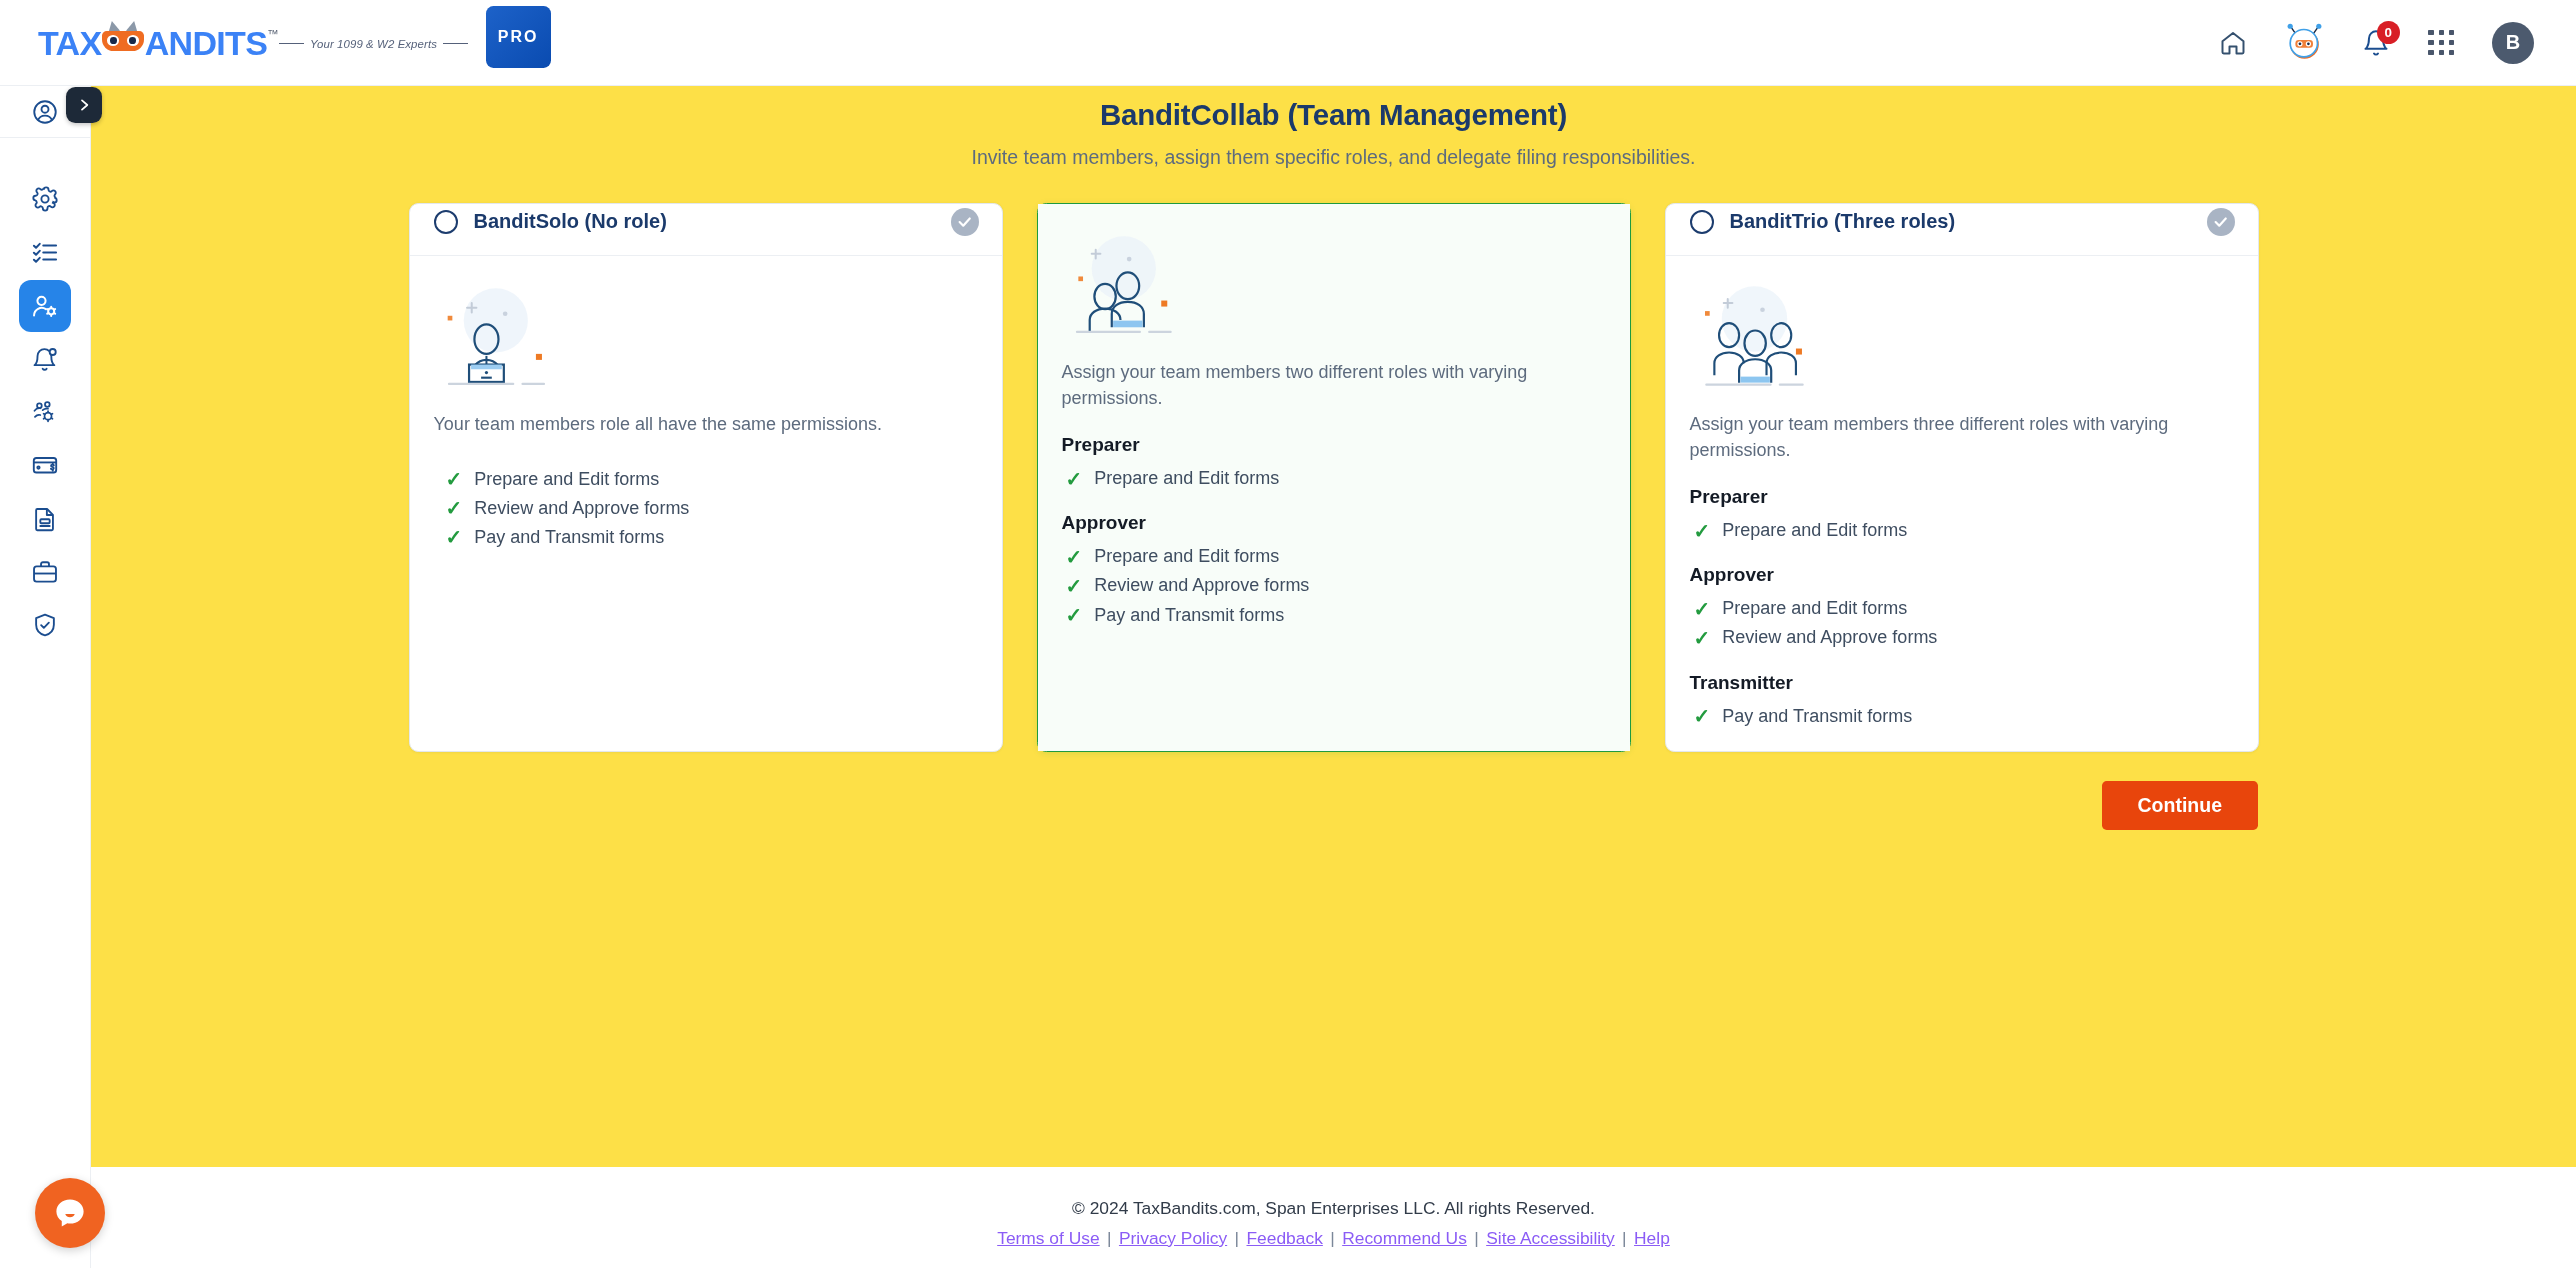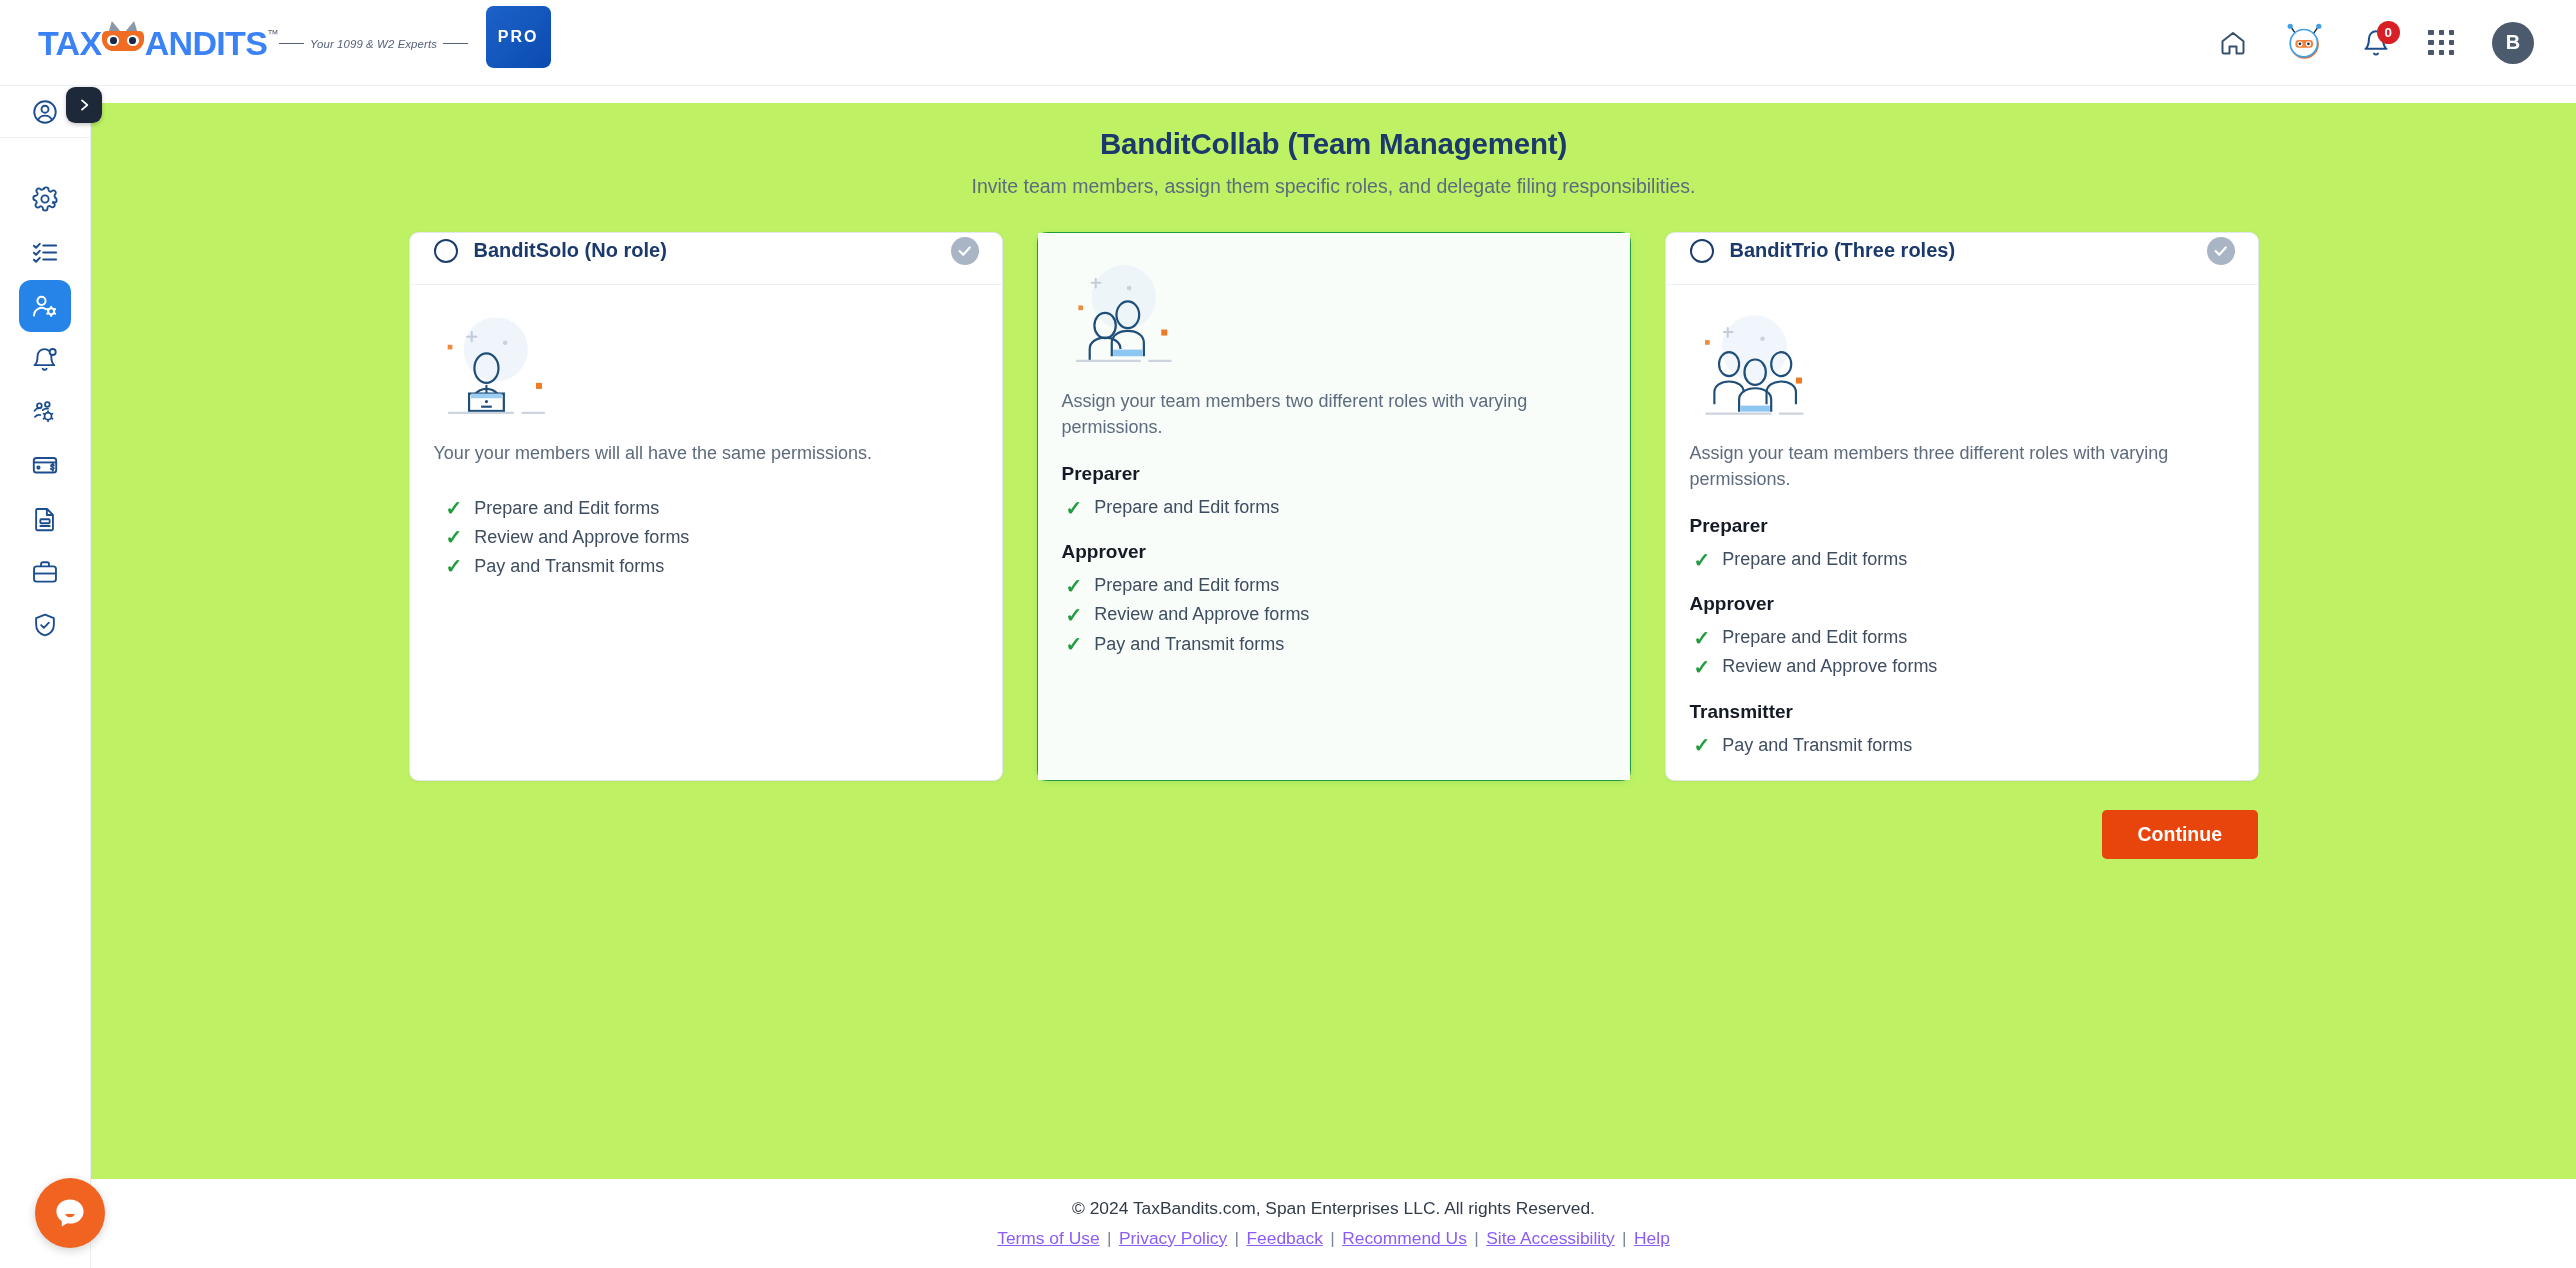--- a/index.html
+++ b/index.html
@@ -92,23 +92,23 @@
     position: absolute; top: 87px; left: 66px;
     width: 36px; height: 36px; border-radius: 9.4px;
     background: #1d2938; color: #ffffff;
     display: flex; align-items: center; justify-content: center;
     font-size: 17.4px; cursor: pointer; z-index: 25;
     box-shadow: 0 1.3px 4.7px rgba(0,0,0,.22);
   }
 
   
   .main {
-    position: absolute; top: 103px; left: 91px;
+    position: absolute; top: 74px; left: 91px;
     width: 2485px; height: 1093px;
-    background: #bef264;
+    background: #fde047;
     overflow: hidden;
   }
   .page-title {
     text-align: center; font-size: 29.5px; font-weight: 700;
     color: #1b3a6b; margin-top: 24px; letter-spacing: -0.2px;
   }
   .page-sub {
     text-align: center; font-size: 19.5px; color: #5d6b7e;
     margin-top: 14px;
   }
@@ -398,21 +398,21 @@
             <path d="M53 151c0-17 11-30 25-30s25 13 25 30" fill="none" stroke="#1f4e79" stroke-width="3.3"></path>
             <line x1="78" y1="115" x2="78" y2="133" stroke="#1f4e79" stroke-width="3"></line>
             <rect x="52" y="128" width="52" height="26" fill="#ffffff" stroke="#1f4e79" stroke-width="3.3"></rect>
             <rect x="55" y="128" width="46" height="7" fill="#9ccdf2"></rect>
             <circle cx="78" cy="140" r="2.4" fill="#1f4e79"></circle>
             <rect x="70" y="146" width="16" height="3.2" fill="#1f4e79"></rect>
             <line x1="22" y1="157" x2="118" y2="157" stroke="#ccd4de" stroke-width="3.4" stroke-linecap="round"></line>
             <line x1="132" y1="157" x2="164" y2="157" stroke="#ccd4de" stroke-width="3.4" stroke-linecap="round"></line>
           </svg>
         </div>
-        <div class="desc">Your your members will all have the same permissions.</div>
+        <div class="desc">Your team members role all have the same permissions.</div>
         <div class="plain-list">
           <div class="perm">
             <span class="chk">✓</span>
             <span>Prepare and Edit forms</span>
           </div>
           <div class="perm">
             <span class="chk">✓</span>
             <span>Review and Approve forms</span>
           </div>
           <div class="perm">

